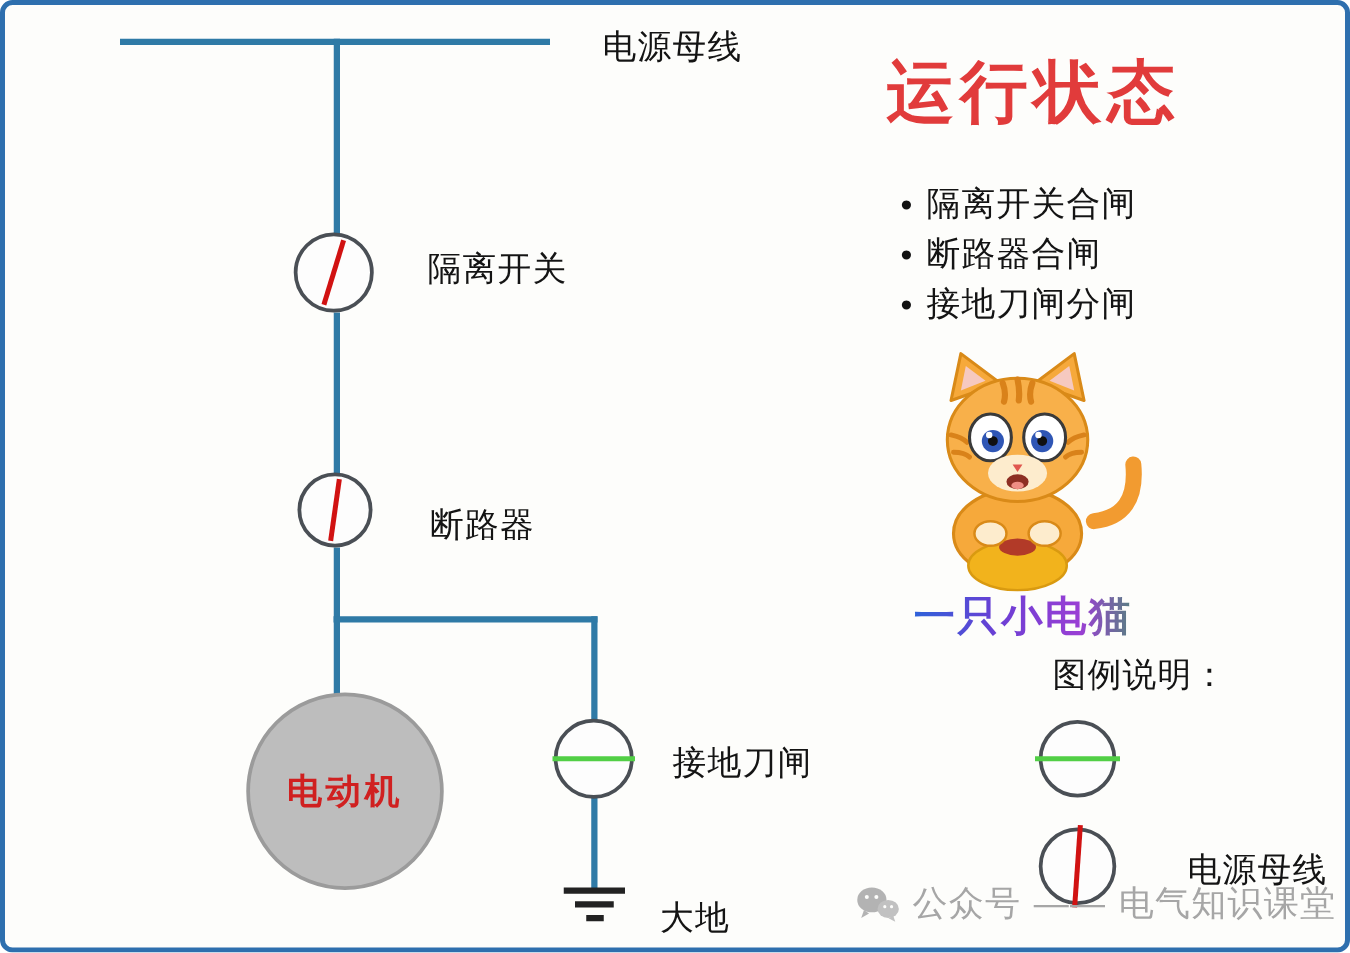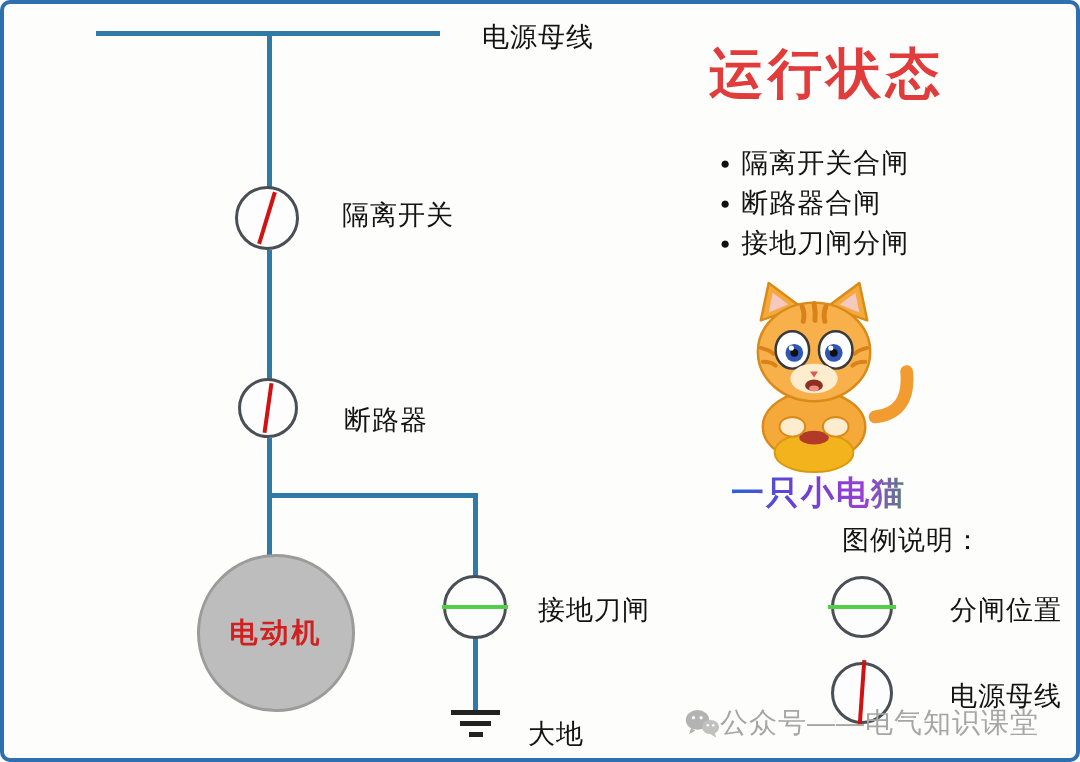--- a/index.html
+++ b/index.html
@@ -80,21 +80,21 @@
   }
   @supports ((-webkit-background-clip:text) or (background-clip:text)){
     .caption{
       background:linear-gradient(90deg,#2e62d9,#6b3fd4,#9a3fd4,#2fa84e);
       -webkit-background-clip:text;background-clip:text;
       color:transparent;text-shadow:none;
     }
   }
   .footer{
     position:absolute;left:680px;top:700px;
-    display:flex;align-items:center;
+    display:flex;align-items:center;gap:10px;
     color:var(--muted);font-size:28px;letter-spacing:1px;
     z-index:3;white-space:nowrap;
   }
 </style>
 </head>
 <body>
 
 <div class="canvas">
 
   <div class="line" style="left:92px;top:27px;width:344px;height:5px;"></div>
@@ -188,21 +188,20 @@
     <ellipse cx="76" cy="152" rx="13" ry="10" fill="#fdeccd" stroke="#d98a18" stroke-width="2"></ellipse>
     <ellipse cx="120" cy="152" rx="13" ry="10" fill="#fdeccd" stroke="#d98a18" stroke-width="2"></ellipse>
   </svg>
   <div class="caption">一只小电猫</div>
 
   <div class="lbl" style="left:838px;top:518px;">图例说明：</div>
 
   <div class="switch-circle" style="left:827px;top:572px;width:62px;height:62px;">
     <div class="blade-h" style="left:-6px;right:-6px;"></div>
   </div>
-  <div class="lbl" style="left:946px;top:588px;">分闸位置</div>
 
   <div class="switch-circle" style="left:827px;top:658px;width:62px;height:62px;">
     <div class="blade-v" style="top:-5px;bottom:-5px;transform:translateX(-50%) rotate(4deg);"></div>
   </div>
   <div class="lbl" style="left:946px;top:674px;">电源母线</div>
 
   <div class="footer">
     <svg viewBox="0 0 40 34" width="36" height="31" aria-hidden="true">
       <ellipse cx="15" cy="13" rx="13" ry="11" fill="#b3b3b3"></ellipse>
       <circle cx="10.5" cy="10.5" r="1.8" fill="#fdfdfb"></circle>

